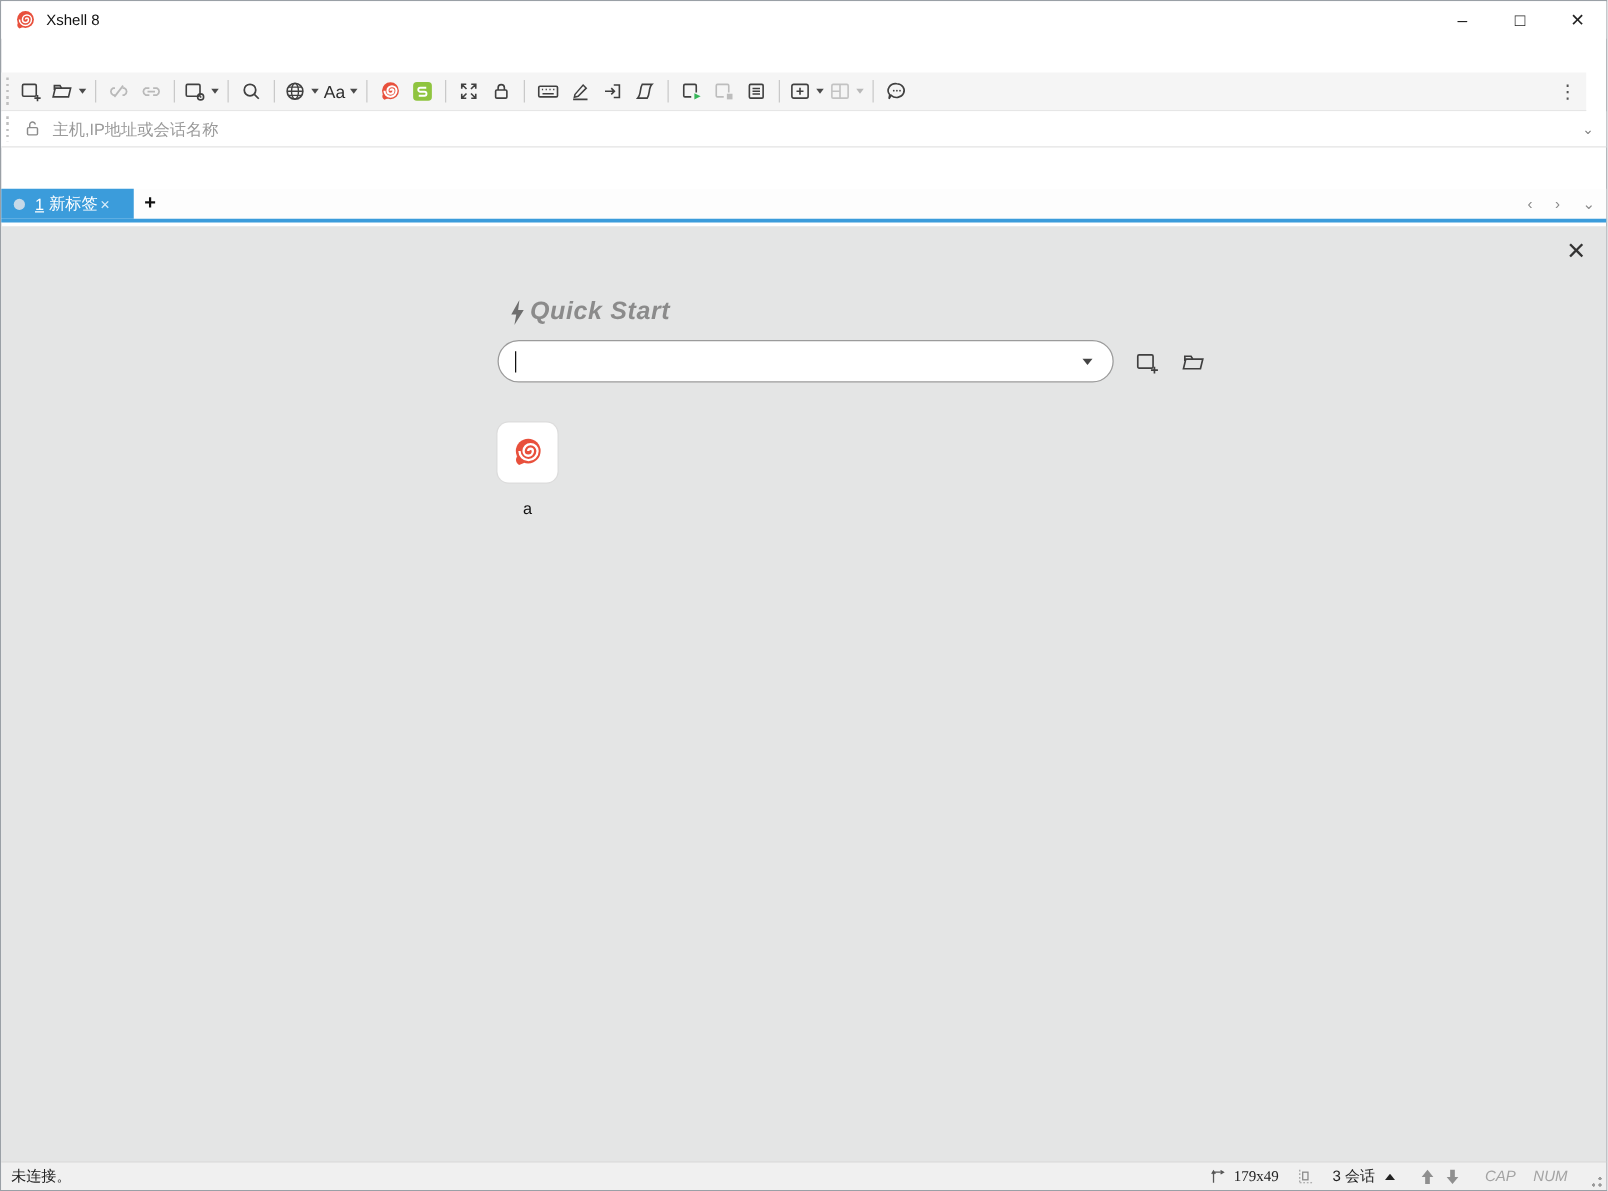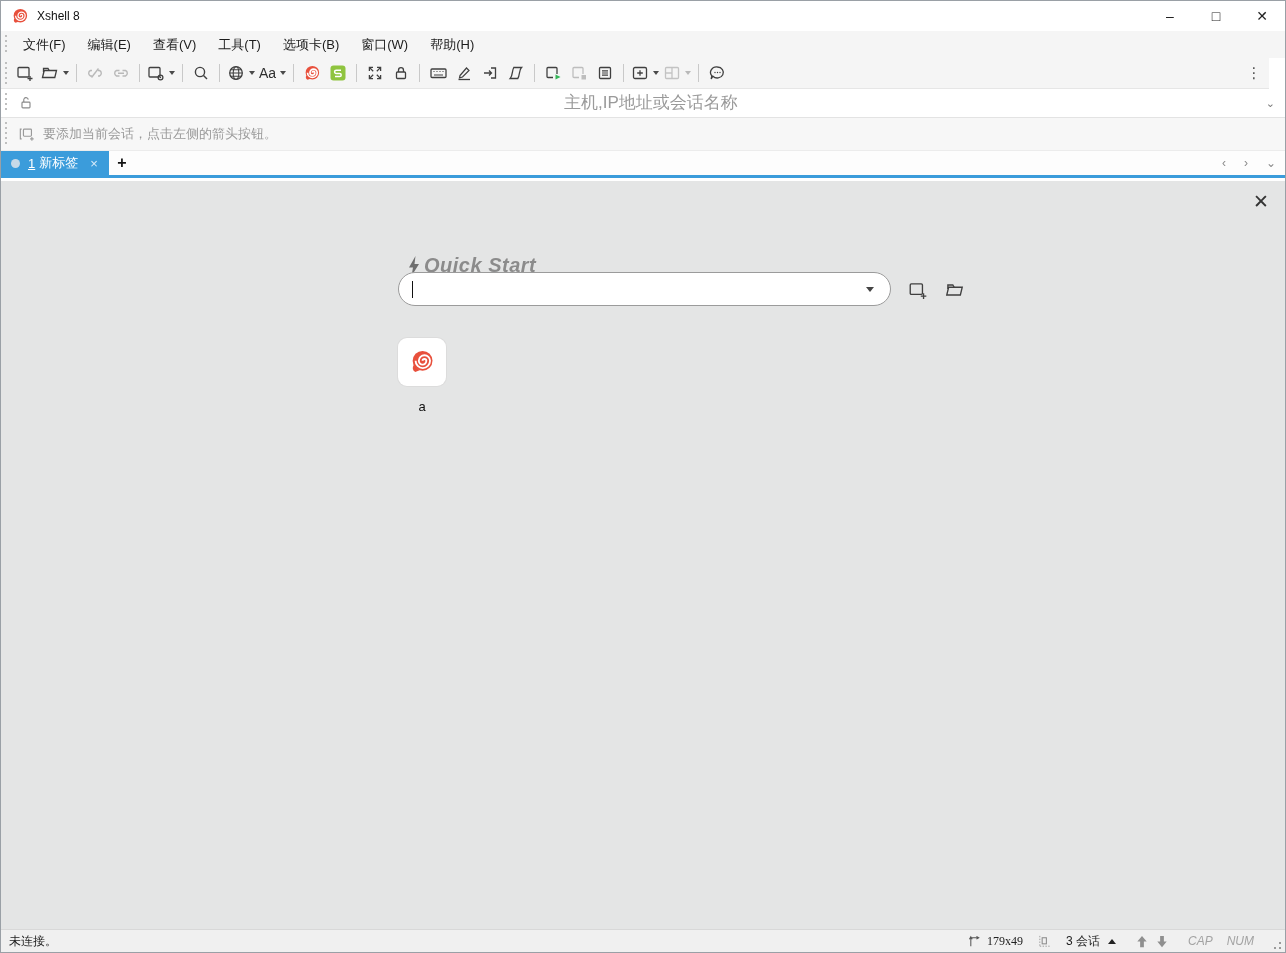--- a/index.html
+++ b/index.html
@@ -28,43 +28,43 @@
   .tb-btn { height:26px; min-width:26px; display:flex; align-items:center; justify-content:center; border-radius:2px; padding:0 2px; }
   .tb-sep { width:1px; height:18px; background:#c9c9c9; margin:0 5px; }
   .dd { width:0; height:0; border-left:3.5px solid transparent; border-right:3.5px solid transparent; border-top:4px solid #4a4a4a; margin-left:4px; }
   .dd.gray { border-top-color:#b9b9b9; }
   .ic { display:block; }
   .ic * { vector-effect:non-scaling-stroke; }
   .overflow-btn { margin-left:auto; margin-right:6px; color:#555; font-size:15px; letter-spacing:0; width:18px; text-align:center; }
 
   
   .addressbar { position:absolute; left:0; top:88px; right:0; height:29px; background:#fff; border-bottom:1px solid #e3e3e3; display:flex; align-items:center; }
-  .address-input { flex:1; border:none; outline:none; font-size:17px; color:#333; background:transparent; margin-left:8px; font-family:inherit;text-align:center; }
+  .address-input { flex:1; border:none; outline:none; font-size:13px; color:#333; background:transparent; margin-left:8px; font-family:inherit; }
   .address-input::placeholder { color:#9a9a9a; opacity:1; }
   .addr-chev { color:#7a7a7a; font-size:11px; margin:0 10px 0 6px; }
 
   
   .infobar { position:absolute; left:0; top:117px; right:0; height:33px; background:#f7f7f7; border-bottom:1px solid #ececec; display:flex; align-items:center; color:#9a9a9a; }
   .infobar .txt { margin-left:7px; font-size:13px; }
 
   
   .tabbar { position:absolute; left:0; top:150px; right:0; height:27px; background:#fdfdfd; border-bottom:3px solid var(--accent); display:flex; align-items:stretch; }
   .tab { background:var(--accent); color:#fff; display:flex; align-items:center; padding:0 9px 0 10px; min-width:106px; }
   .tab-dot { width:9px; height:9px; border-radius:50%; background:#c7d9e8; margin-right:8px; flex:none; }
   .tab-index { text-decoration:underline; margin-right:4px; }
-  .tab-label { margin-right:10px; }
+  .tab-label { }
   .tab-close { color:#d9ecfa; font-size:13px; padding:0 2px; }
   .tab-new { width:26px; display:flex; align-items:center; justify-content:center; font-size:16px; color:#111; font-weight:bold; }
   .tab-nav { margin-left:auto; display:flex; align-items:center; color:#8a8a8a; }
   .tab-nav span { padding:0 9px; font-size:12px; }
 
   
   .main { position:absolute; left:0; top:180px; right:0; bottom:23px; background:#e4e5e5; }
   .panel-close { position:absolute; top:8px; right:12px; font-size:19px; color:#333; width:24px; height:24px; display:flex; align-items:center; justify-content:center; }
-  .qs-title { position:absolute; left:406px; top:57px; display:flex; align-items:center; color:#8b8b8b;margin-top:16px; }
+  .qs-title { position:absolute; left:406px; top:57px; display:flex; align-items:center; color:#8b8b8b; }
   .qs-title .bolt { margin-right:3px; }
   .qs-title .t { font-size:20px; font-weight:bold; font-style:italic; letter-spacing:0.5px; }
   .qs-combo { position:absolute; left:397px; top:91px; width:493px; height:34px; background:#fff; border:1px solid #9b9b9b; border-radius:17px; display:flex; align-items:center; }
   .qs-caret { width:1px; height:17px; background:#111; margin-left:13px; }
   .qs-input { flex:1; border:none; outline:none; background:transparent; font-size:13px; margin-left:2px; font-family:inherit; }
   .combo-dd { width:0; height:0; border-left:4px solid transparent; border-right:4px solid transparent; border-top:5px solid #444; margin-right:16px; }
   .qs-btn { position:absolute; top:95px; width:28px; height:28px; display:flex; align-items:center; justify-content:center; border-radius:3px; }
   .qs-btn.new { left:903px; }
   .qs-btn.open { left:939px; }
   .tile { position:absolute; left:397px; top:157px; width:48px; height:48px; background:#fff; border-radius:9px; box-shadow:0 0 0 1px #dcdcdc; display:flex; align-items:center; justify-content:center; }
@@ -98,30 +98,20 @@
       <path d="M12.5 11.5 a1.6 1.6 0 0 1 3.2 0 a3.2 3.2 0 0 1 -6.4 0 a4.8 4.8 0 0 1 9.6 0 a6.4 6.4 0 0 1 -12.8 0" fill="none" stroke="#fff" stroke-width="1.6"></path>
     </svg>
     <span class="title-text">Xshell 8</span>
     <div class="win-controls">
       <div class="win-btn">–</div>
       <div class="win-btn">□</div>
       <div class="win-btn">✕</div>
     </div>
   </div>
 
-  <div class="menubar">
-    <div class="grip"></div>
-    <div class="menu-item">文件(F)</div>
-    <div class="menu-item">编辑(E)</div>
-    <div class="menu-item">查看(V)</div>
-    <div class="menu-item">工具(T)</div>
-    <div class="menu-item">选项卡(B)</div>
-    <div class="menu-item">窗口(W)</div>
-    <div class="menu-item">帮助(H)</div>
-  </div>
 
   <div class="toolbar">
     <div class="grip"></div>
 
     <div class="tb-btn">
       <svg class="ic" width="18" height="18" viewBox="0 0 18 18">
         <rect x="2" y="3.5" width="11" height="9.5" rx="1" fill="none" stroke="#404040" stroke-width="1.3"></rect>
         <path d="M11.5 14.5h5 M14 12v5" stroke="#404040" stroke-width="1.3"></path>
       </svg>
     </div>
@@ -293,29 +283,20 @@
   <div class="addressbar">
     <div class="grip"></div>
     <svg width="16" height="16" viewBox="0 0 18 18" style="margin-left:6px">
       <rect x="4.5" y="8" width="9" height="6.5" rx="1" fill="none" stroke="#8b8b8b" stroke-width="1.3"></rect>
       <path d="M6.5 8 V5.8 a2.5 2.5 0 0 1 5 -0.6" fill="none" stroke="#8b8b8b" stroke-width="1.3"></path>
     </svg>
     <input class="address-input" value="" placeholder="主机,IP地址或会话名称" style="">
     <span class="addr-chev">⌄</span>
   </div>
 
-  <div class="infobar">
-    <div class="grip"></div>
-    <svg width="18" height="16" viewBox="0 0 20 18" style="margin-left:6px">
-      <path d="M4 3.5 H2.5 v11 H4" fill="none" stroke="#9a9a9a" stroke-width="1.3"></path>
-      <rect x="6" y="3.5" width="9" height="8" rx="1" fill="none" stroke="#9a9a9a" stroke-width="1.3"></rect>
-      <path d="M13.5 14.5 h4 M15.5 12.5 v4" stroke="#9a9a9a" stroke-width="1.2"></path>
-    </svg>
-    <span class="txt">要添加当前会话，点击左侧的箭头按钮。</span>
-  </div>
 
   <div class="tabbar">
     <div class="tab">
       <span class="tab-dot"></span>
       <span class="tab-index">1</span>
       <span class="tab-label">新标签</span>
       <span class="tab-close">×</span>
     </div>
     <div class="tab-new">+</div>
     <div class="tab-nav">

